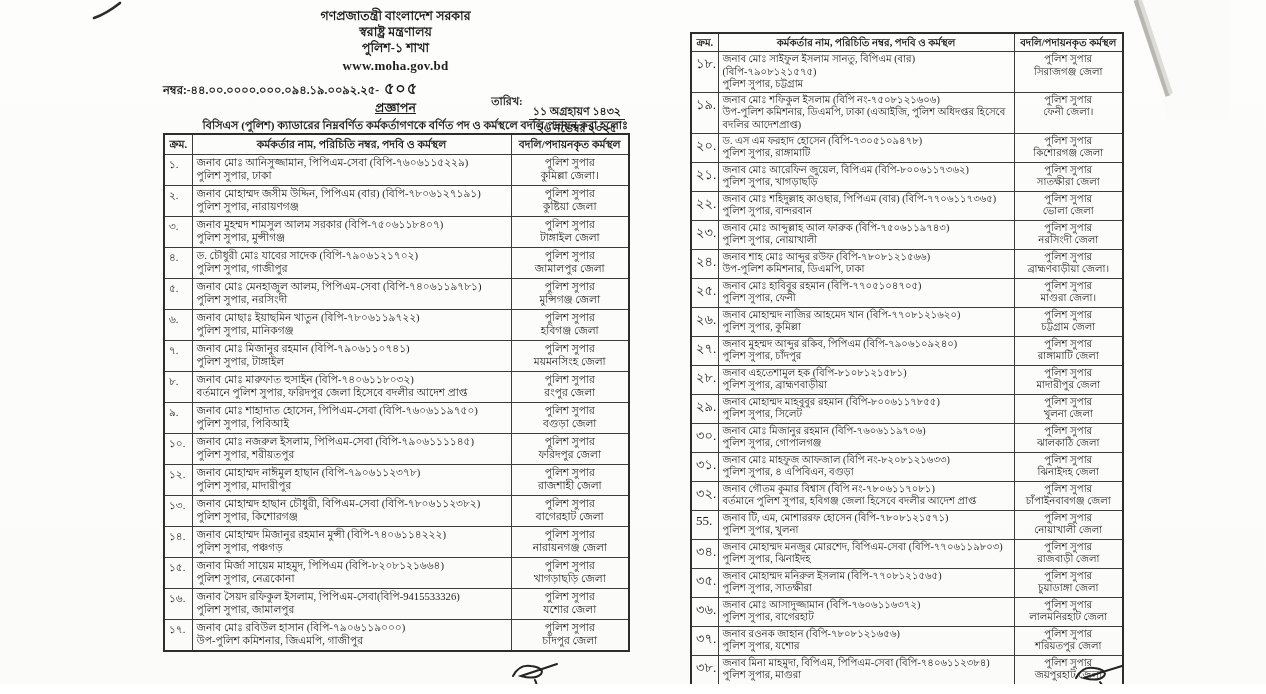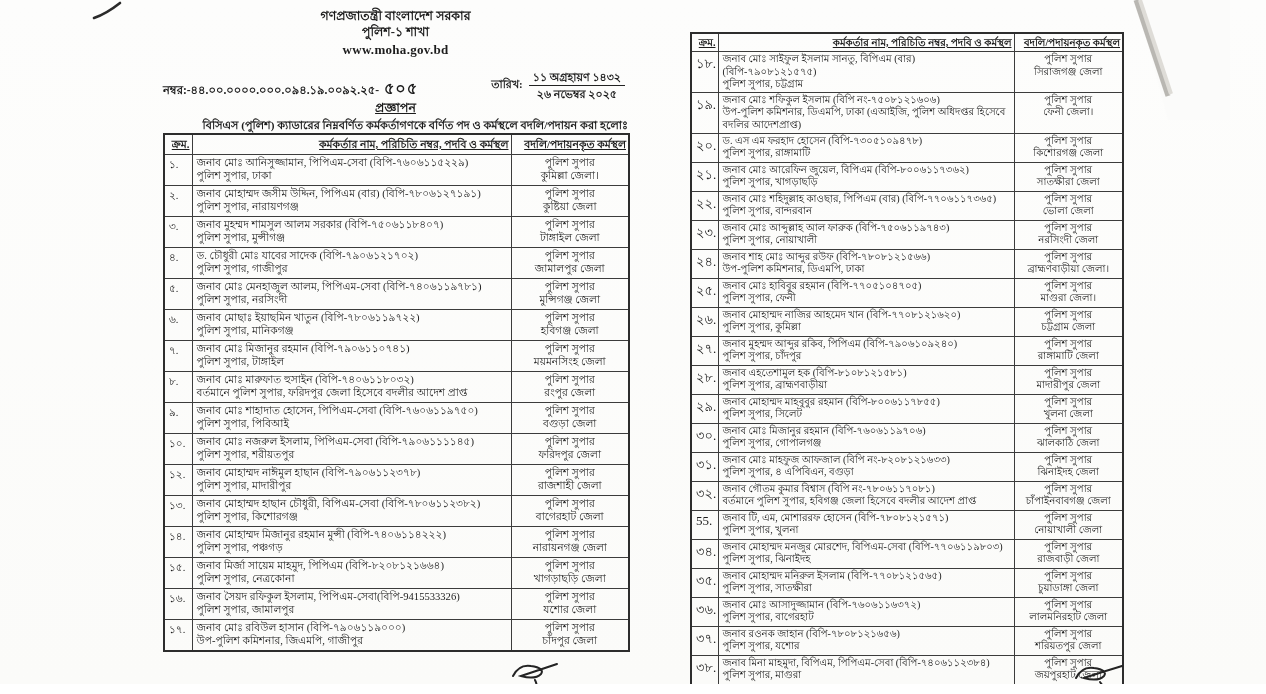--- a/index.html
+++ b/index.html
@@ -16,32 +16,32 @@
   
   .doc-header{position:absolute;left:163px;top:8px;width:465px;text-align:center;}
   .doc-header .l{font-size:12.5px;font-weight:bold;line-height:16px;}
   .website{display:inline-block;font-size:13px;font-weight:bold;letter-spacing:.3px;}
 
   .memo-row{position:absolute;left:163px;top:70px;width:465px;height:30px;}
   .memo-left{position:absolute;left:0;top:6px;font-size:11.5px;font-weight:bold;white-space:nowrap;}
   .memo-serial{font-size:16px;font-weight:bold;padding-left:5px;letter-spacing:1px;}
   .date-block{position:absolute;right:3px;top:0;display:flex;align-items:center;gap:6px;font-size:11px;font-weight:bold;font-family:Liberation Serif, serif;}
   .date-frac{text-align:center;line-height:14px;}
-  .date-top{border-bottom:1.3px solid #222;padding:0 4px 1px;}
+  .date-top{border-bottom:1.3px solid #222;padding:0 4px 1px;margin-top:34px;}
   .date-bottom{padding:1px 4px 0;}
 
   .notice-title{position:absolute;left:163px;top:99px;width:465px;text-align:center;
     font-size:12.5px;font-weight:bold;text-decoration:underline;}
   .intro{position:absolute;left:163px;top:117px;width:465px;text-align:right;font-size:11.2px;font-weight:600;}
 
   
   table.tbl{position:absolute;border-collapse:collapse;table-layout:fixed;background:transparent;}
   .tbl td,.tbl th{border:1px solid #3c3c3c;vertical-align:top;overflow:hidden;}
   .tbl{border:2px solid #2d2d2d;}
-  .tbl th{font-size:10.8px;font-weight:bold;text-align:right;padding:3px 2px;line-height:13px;text-decoration:underline;}
+  .tbl th{font-size:10.8px;font-weight:bold;text-align:center;padding:3px 2px;line-height:13px;}
   .c-serial{font-size:10.5px;padding:2px 2px 0 4px;text-align:left;}
   .c-name{padding:1px 4px;}
   .c-name div{line-height:13.2px;}
   .name-line{font-size:10.6px;}
   .post-line{font-size:10.6px;}
   .c-dest{text-align:center;padding:1px 2px;}
   .c-dest div{line-height:13.2px;font-size:10.6px;}
 
   .tbl-left{left:163px;top:133px;width:465px;}
   .tbl-left td{height:28px;}
@@ -64,20 +64,21 @@
     <path d="M6 18 Q 18 14 32 3" fill="none" stroke="#2b2b2b" stroke-width="2.6" stroke-linecap="round"></path>
   </svg>
   <svg class="artifact" style="left:1110px;top:0;" width="120" height="120" viewBox="0 0 120 120">
     <polygon points="26,0 120,0 120,120 58,120" fill="#fbfbfa"></polygon>
     <line x1="26" y1="0" x2="58" y2="96" stroke="#b9b7b2" stroke-width="5"></line>
     <line x1="30" y1="0" x2="61" y2="94" stroke="#dedcd7" stroke-width="4"></line>
   </svg>
 
   <div class="doc-header">
     <div class="l">গণপ্রজাতন্ত্রী বাংলাদেশ সরকার</div>
+    <div class="l">স্বরাষ্ট্র মন্ত্রণালয়</div>
     <div class="l">পুলিশ-১ শাখা</div>
     <div><span class="website">www.moha.gov.bd</span></div>
   </div>
 
   <div class="memo-row">
     <div class="memo-left">
       <span>নম্বর:-৪৪.০০.০০০০.০০০.০৯৪.১৯.০০৯২.২৫-</span><span class="memo-serial">৫০৫</span>
     </div>
     <div class="date-block">
       <span>তারিখ:</span>

